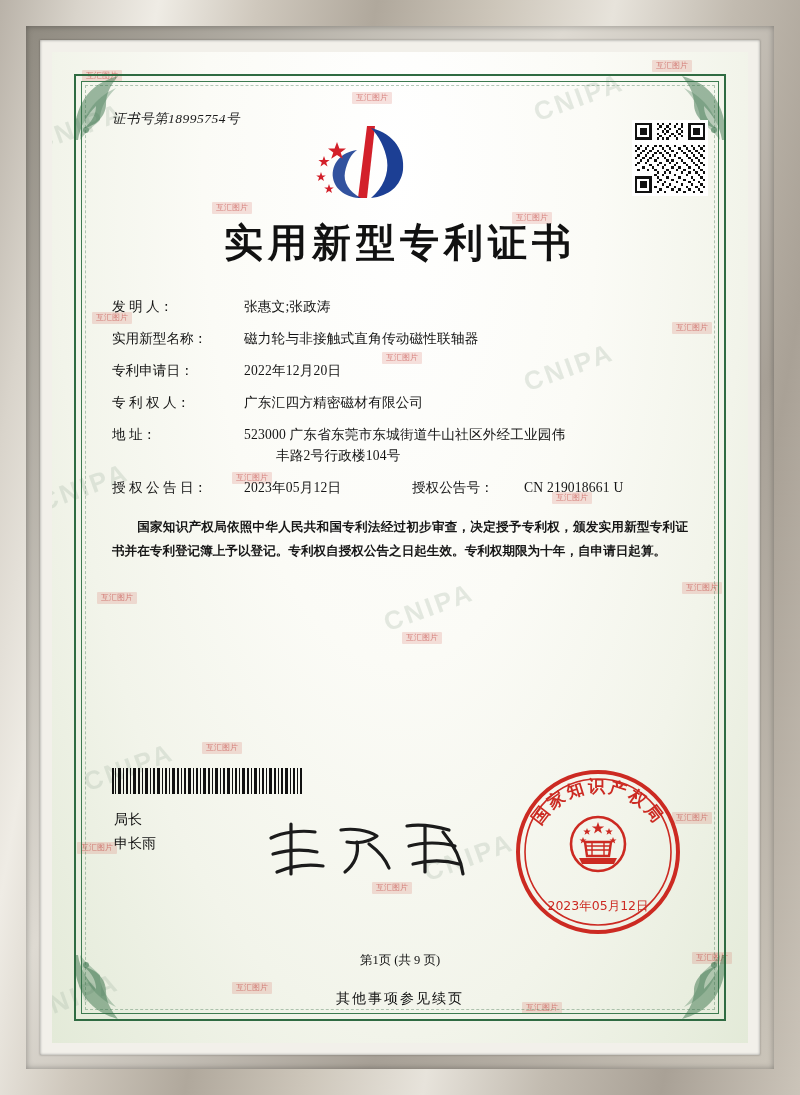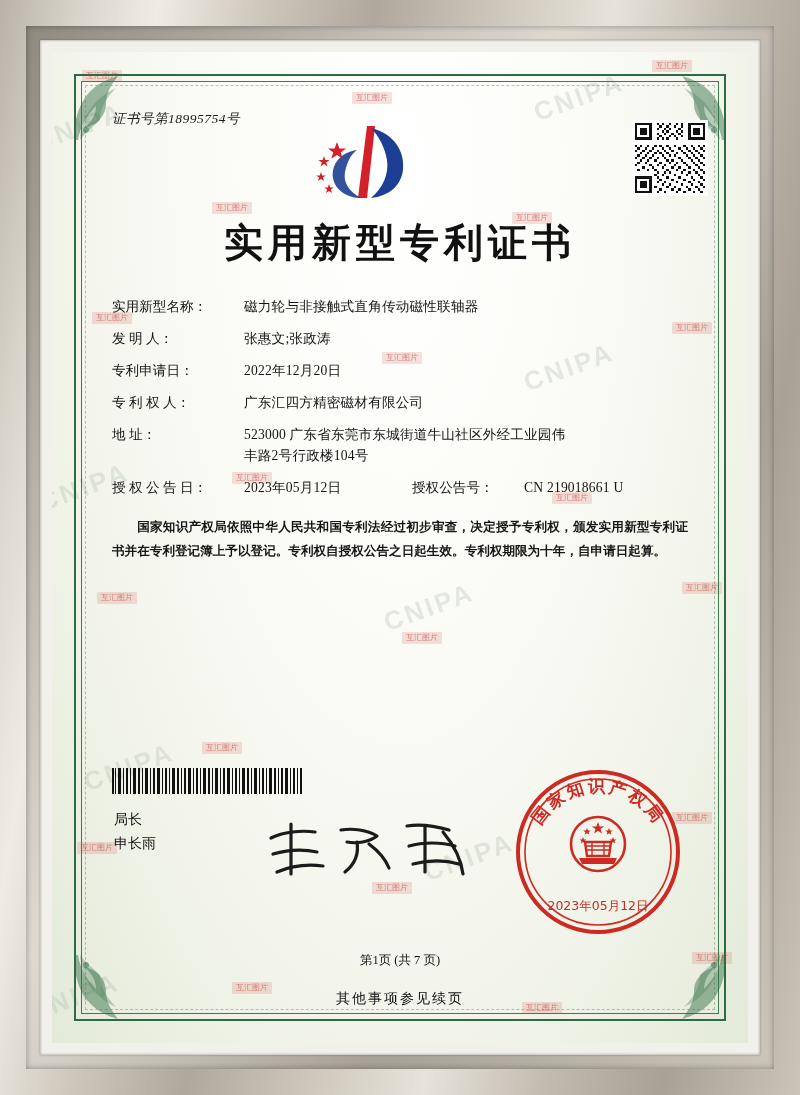--- a/index.html
+++ b/index.html
@@ -169,21 +169,21 @@
   .f-label {
     width: 132px;
     flex: 0 0 132px;
     white-space: nowrap;
     letter-spacing: 0px;
   }
   .f-value {
     flex: 1;
     letter-spacing: .2px;
   }
-  .f-value .line2 { display:block; padding-left: 0; }
+  .f-value .line2 { display:block; padding-left: 0; margin-left: 32px; }
 
   .row-two {
     display: flex;
     margin-bottom: 11px;
     font-size: 13.6px;
     justify-content: space-between;
   }
   .row-two .left { width: 300px; display: flex; }
   .row-two .right { flex: 1; display: flex; }
   .row-two .left .f-label { width: 132px; flex: 0 0 132px; }
@@ -533,27 +533,27 @@
 
     <div class="content">
 
       <div class="cert-no">证书号第18995754号</div>
 
       <div class="title">实用新型专利证书</div>
 
       <div class="fields">
 
         <div class="field-row">
+          <div class="f-label">发  明  人：</div>
+          <div class="f-value">张惠文;张政涛</div>
+        </div>
+
+        <div class="field-row">
           <div class="f-label">实用新型名称：</div>
           <div class="f-value">磁力轮与非接触式直角传动磁性联轴器</div>
-        </div>
-
-        <div class="field-row">
-          <div class="f-label">发  明  人：</div>
-          <div class="f-value">张惠文;张政涛</div>
         </div>
 
 
         <div class="field-row">
           <div class="f-label">专利申请日：</div>
           <div class="f-value">2022年12月20日</div>
         </div>
 
         <div class="field-row">
           <div class="f-label">专 利 权 人：</div>
@@ -691,17 +691,17 @@
         </g>
 
         <path id="sealArc" d="M 24 96 A 66 66 0 0 1 156 96" fill="none"></path>
         <text font-family="'DejaVu Serif','Liberation Serif',serif" font-size="17" font-weight="bold" fill="#cc2a22" letter-spacing="3">
           <textPath href="#sealArc" startOffset="50%" text-anchor="middle">国家知识产权局</textPath>
         </text>
         <text x="90" y="148" text-anchor="middle" font-family="'DejaVu Sans','Liberation Sans',sans-serif" font-size="12.5" fill="#cc2a22">2023年05月12日</text>
       </svg>
     </div>
 
-    <div class="page-no">第1页 (共 7 页)</div>
+    <div class="page-no">第1页 (共 9 页)</div>
     <div class="footnote">其他事项参见续页</div>
 
   </div>
 </div>
 
 </body></html>

